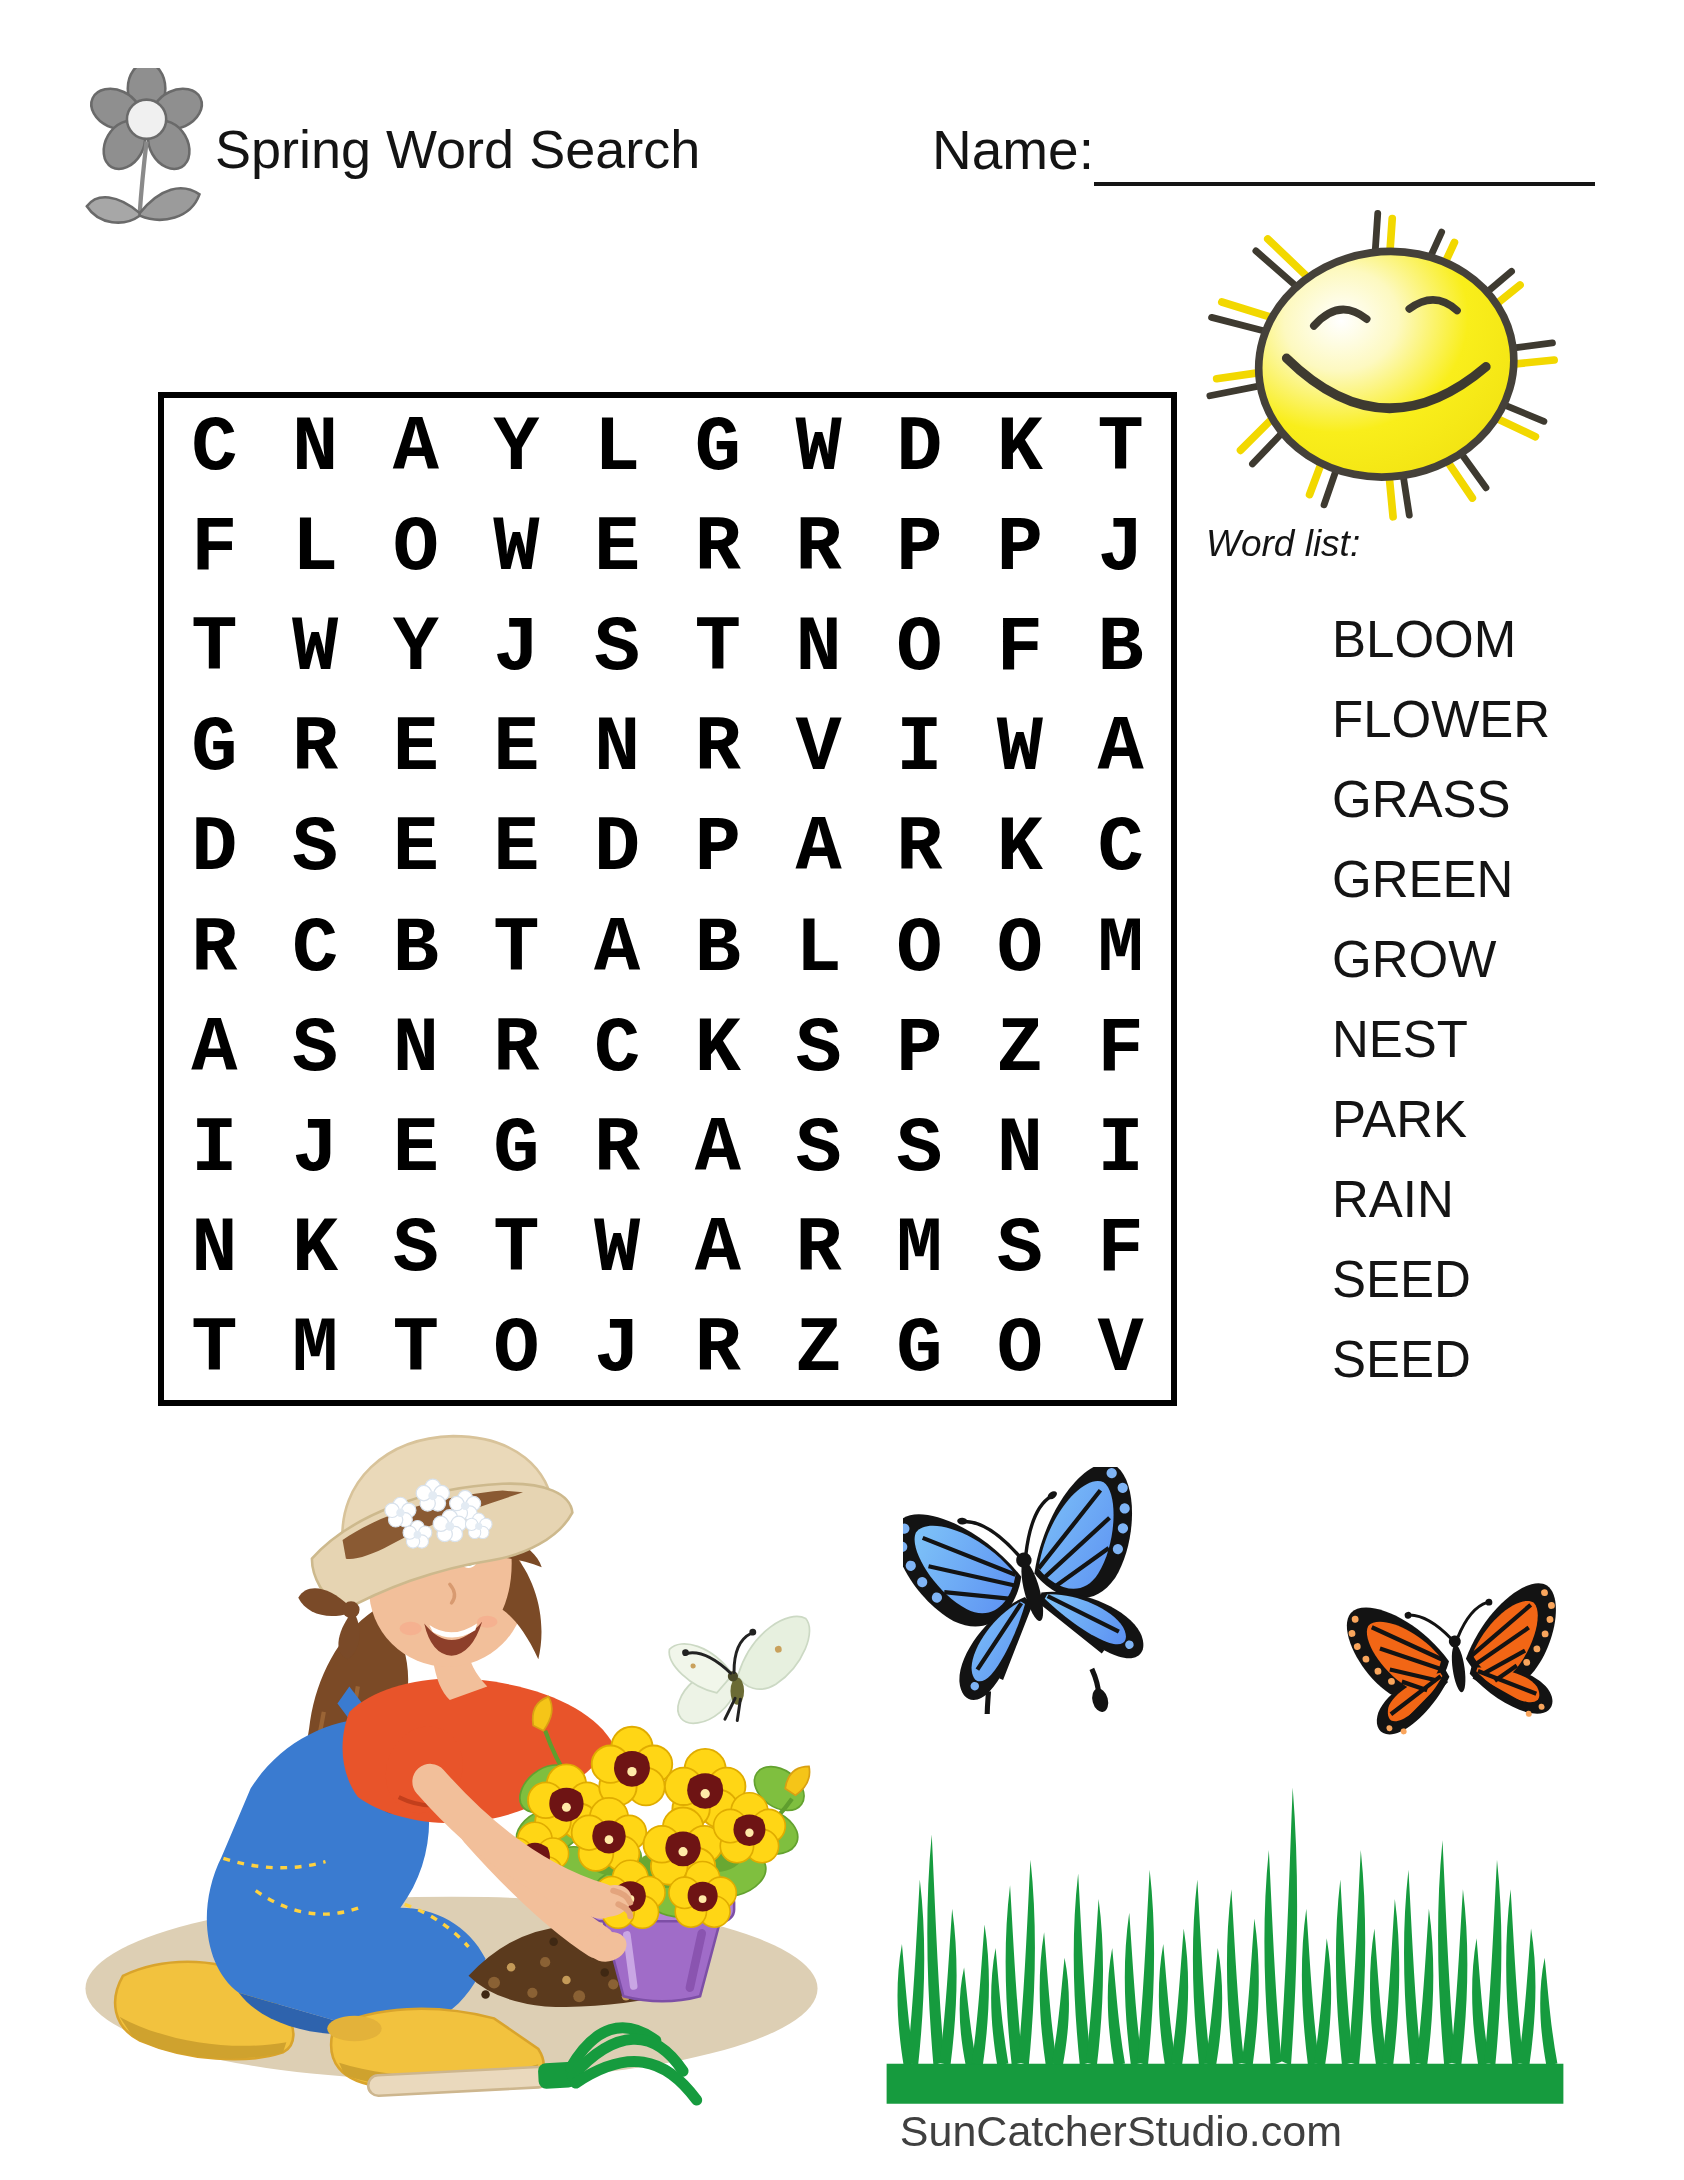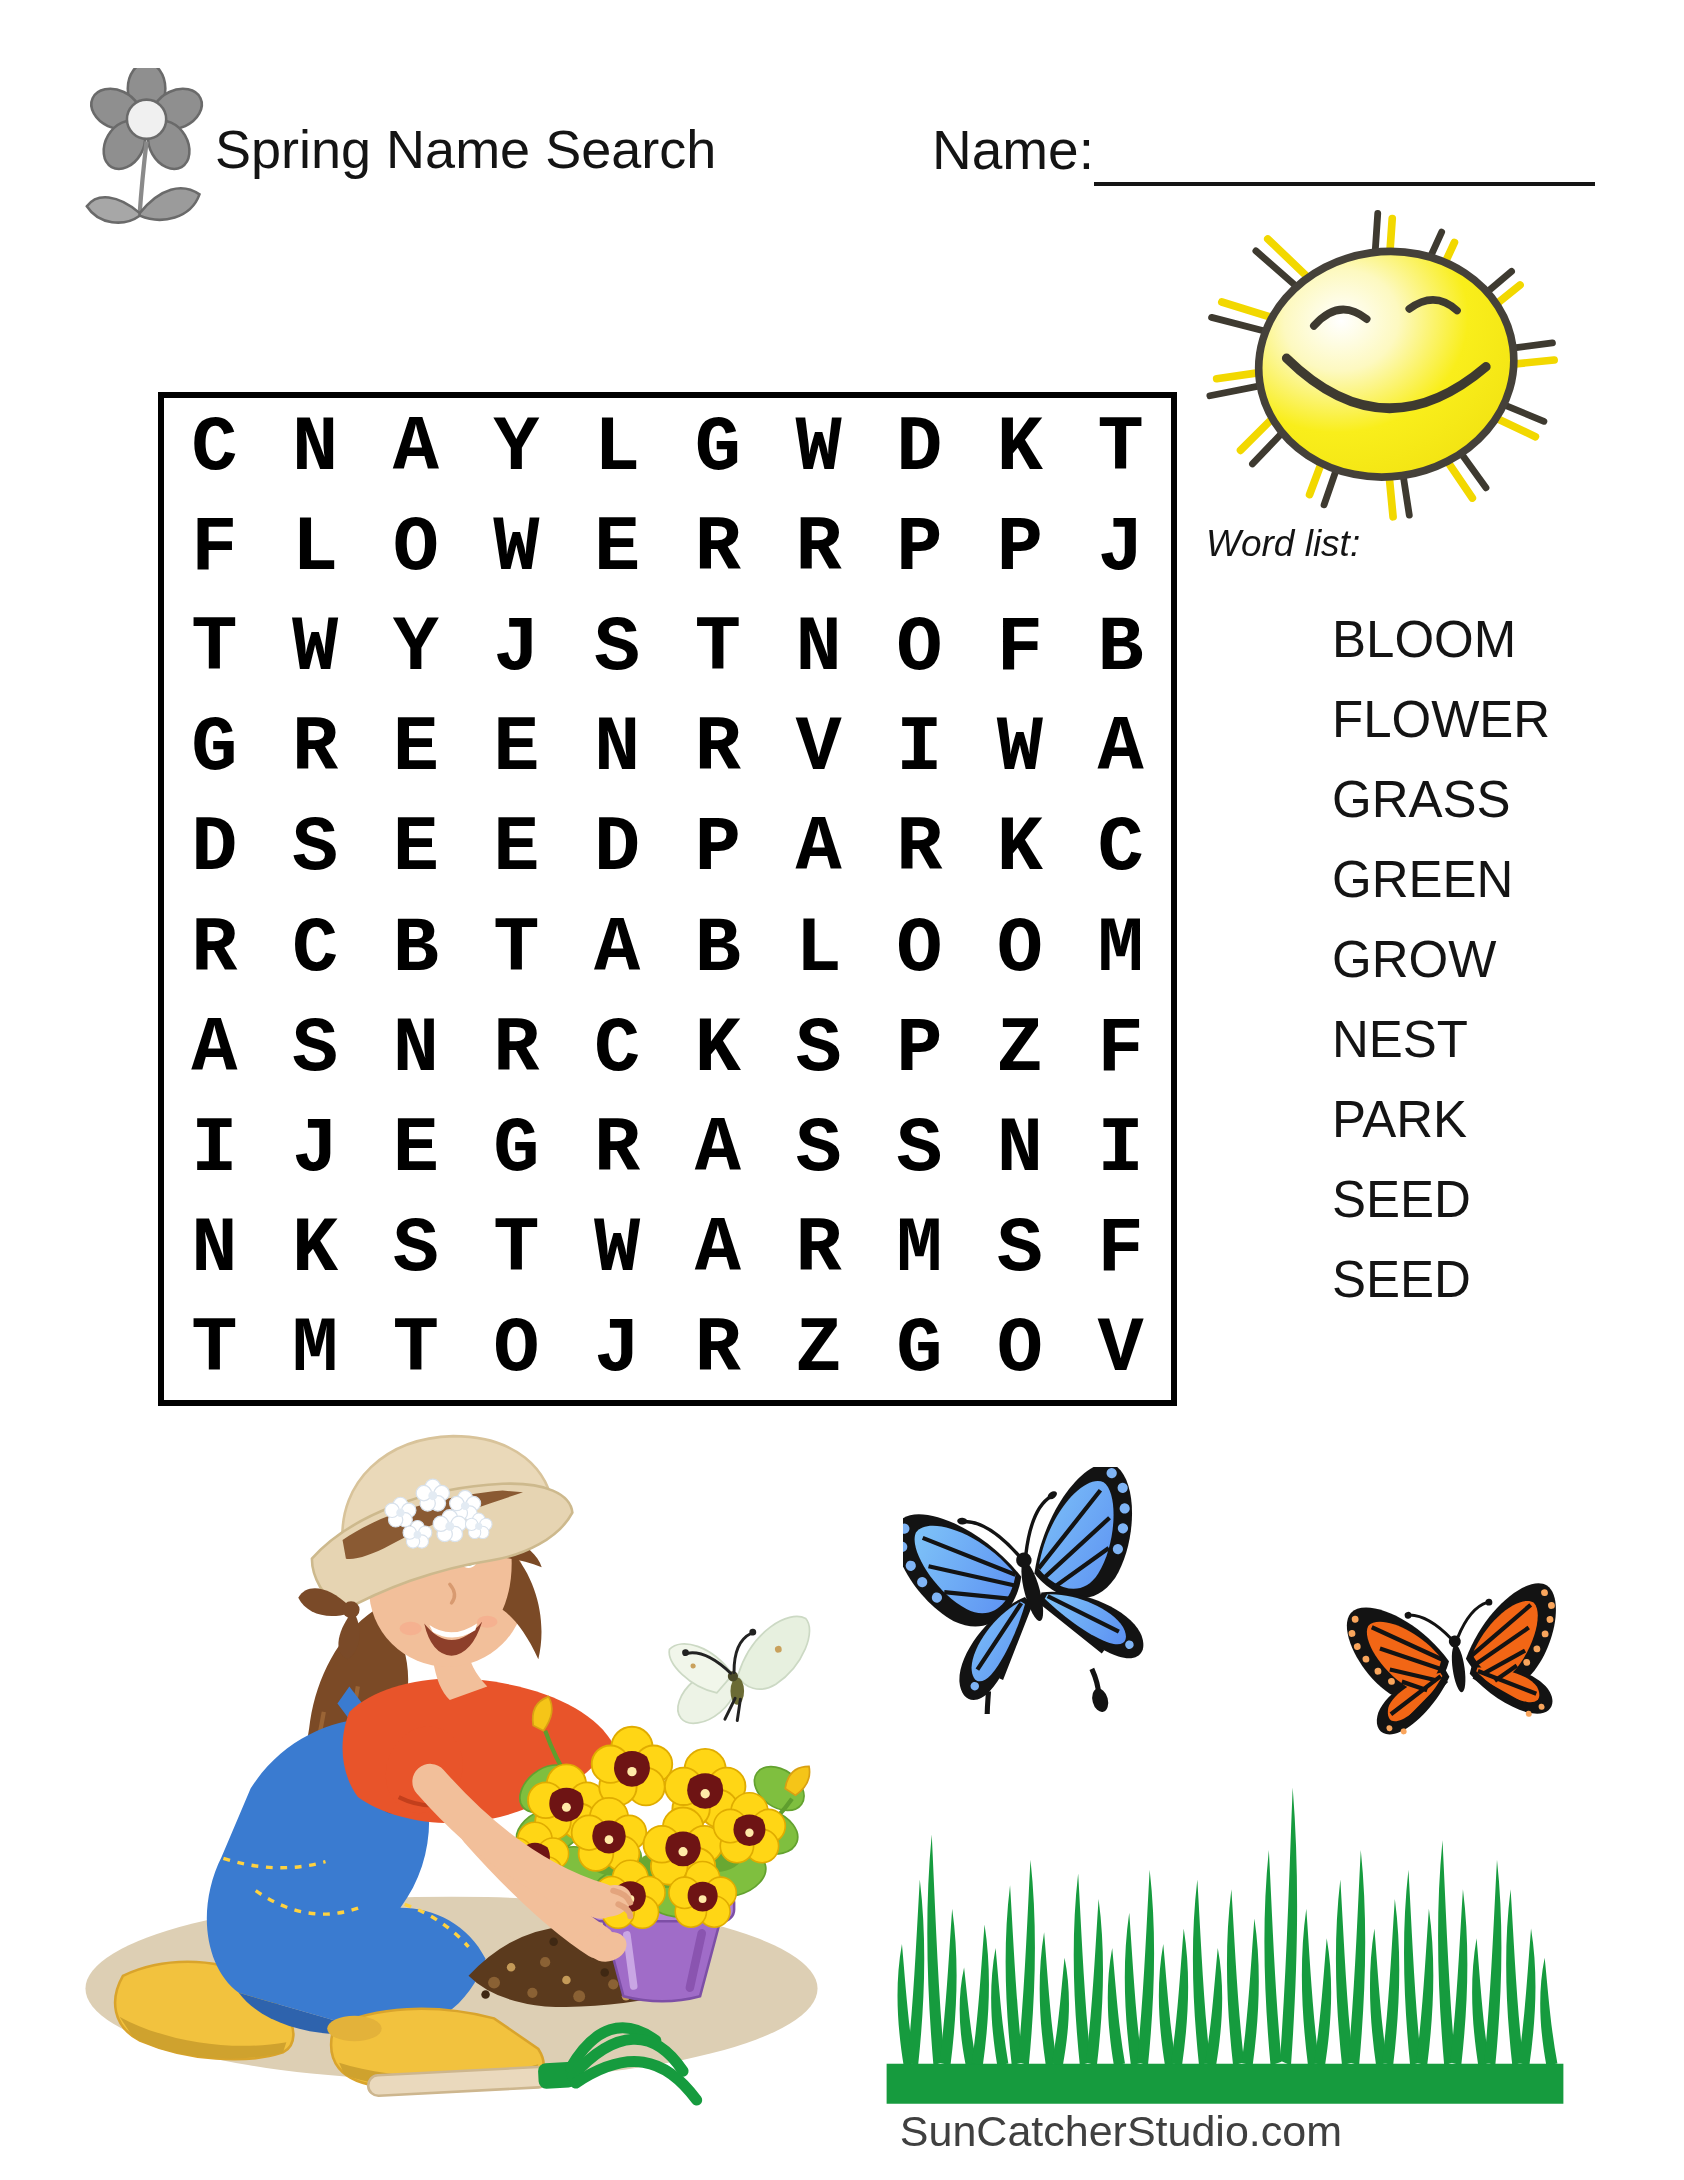--- a/index.html
+++ b/index.html
@@ -38,21 +38,21 @@
       <ellipse cx="114" cy="48" rx="22" ry="30" fill="#8f8f8f" transform="rotate(65 114 48)"></ellipse>
       <ellipse cx="52" cy="90" rx="22" ry="30" fill="#8f8f8f" transform="rotate(-150 52 90)"></ellipse>
       <ellipse cx="104" cy="90" rx="22" ry="30" fill="#8f8f8f" transform="rotate(150 104 90)"></ellipse>
       <circle cx="78" cy="60" r="23" fill="#f0f0f0"></circle>
     </g>
     <path d="M78 86 C 74 120, 72 140, 70 170" stroke="#8a8a8a" stroke-width="5" fill="none"></path>
     <path d="M70 170 C 44 148, 20 146, 8 162 C 22 184, 52 186, 70 173 Z" fill="#a7a7a7" stroke="#6a6a6a" stroke-width="3"></path>
     <path d="M70 170 C 94 140, 120 134, 140 148 C 130 176, 96 184, 70 173 Z" fill="#9b9b9b" stroke="#6a6a6a" stroke-width="3"></path>
   </svg>
 
-  <div class="abs header-title">Spring Name Search</div>
+  <div class="abs header-title">Spring Word Search</div>
   <div class="abs name-label">Name:</div>
   <div class="abs name-line"></div>
 
 
   <div class="abs grid">
       <div class="cell">C</div>
       <div class="cell">N</div>
       <div class="cell">A</div>
       <div class="cell">Y</div>
       <div class="cell">L</div>
@@ -202,20 +202,21 @@
 
   <div class="abs wordlist-heading">Word list:</div>
   <ul class="abs wordlist">
       <li>BLOOM</li>
       <li>FLOWER</li>
       <li>GRASS</li>
       <li>GREEN</li>
       <li>GROW</li>
       <li>NEST</li>
       <li>PARK</li>
+      <li>RAIN</li>
       <li>SEED</li>
       <li>SEED</li>
     </ul>
 
   <svg class="abs girl" width="767" height="681" viewBox="0 0 900 800">
     <defs>
       <g id="pansy">
         <circle cx="0" cy="-24" r="22" fill="#ffd615" stroke="#e0ac00" stroke-width="2"></circle>
         <circle cx="23" cy="-6" r="20" fill="#ffd615" stroke="#e0ac00" stroke-width="2"></circle>
         <circle cx="15" cy="18" r="20" fill="#ffd615" stroke="#e0ac00" stroke-width="2"></circle>

